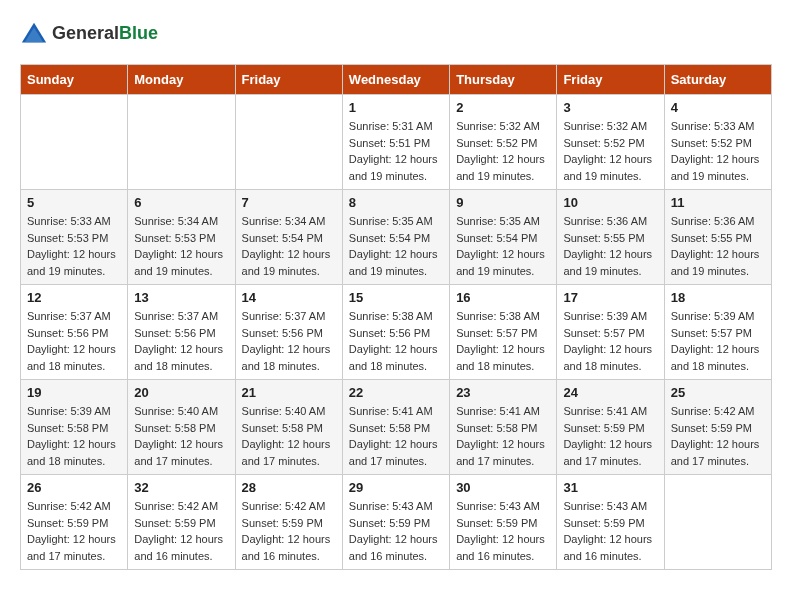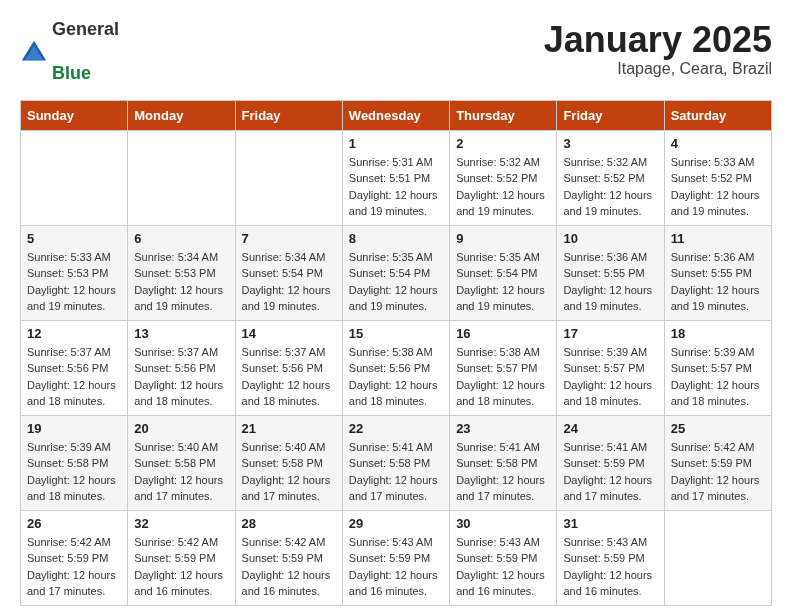--- a/index.html
+++ b/index.html
@@ -15,23 +15,22 @@
       justify-content: space-between;
       align-items: flex-start;
       margin-bottom: 16px;
     }
     .logo {
       display: flex;
       align-items: center;
     }
     .logo-text {
       display: flex;
-      flex-direction: column;
+      flex-direction: row;
       line-height: 1.1;
-      gap: 24px;
     }
     .logo-general {
       font-size: 18px;
       font-weight: bold;
       color: #333;
     }
     .logo-blue {
       font-size: 18px;
       font-weight: bold;
       color: #15803d;
@@ -102,24 +101,20 @@
   <div class="logo">
     <svg class="logo-icon" viewBox="0 0 30 30" xmlns="http://www.w3.org/2000/svg">
       <polygon points="15,3 28,24 2,24" fill="#1a5fb4"></polygon>
       <polygon points="15,8 25,24 5,24" fill="#5b9bd5" opacity="0.5"></polygon>
     </svg>
     <div class="logo-text">
       <span class="logo-general">General</span>
       <span class="logo-blue">Blue</span>
     </div>
   </div>
-  <div class="title-block">
-    <div class="month-title">January 2025</div>
-    <div class="location">Itapage, Ceara, Brazil</div>
-  </div>
 </div>
 
 <table class="calendar">
   <thead>
     <tr>
     <th>Sunday</th>
         <th>Monday</th>
         <th>Friday</th>
         <th>Wednesday</th>
         <th>Thursday</th>

